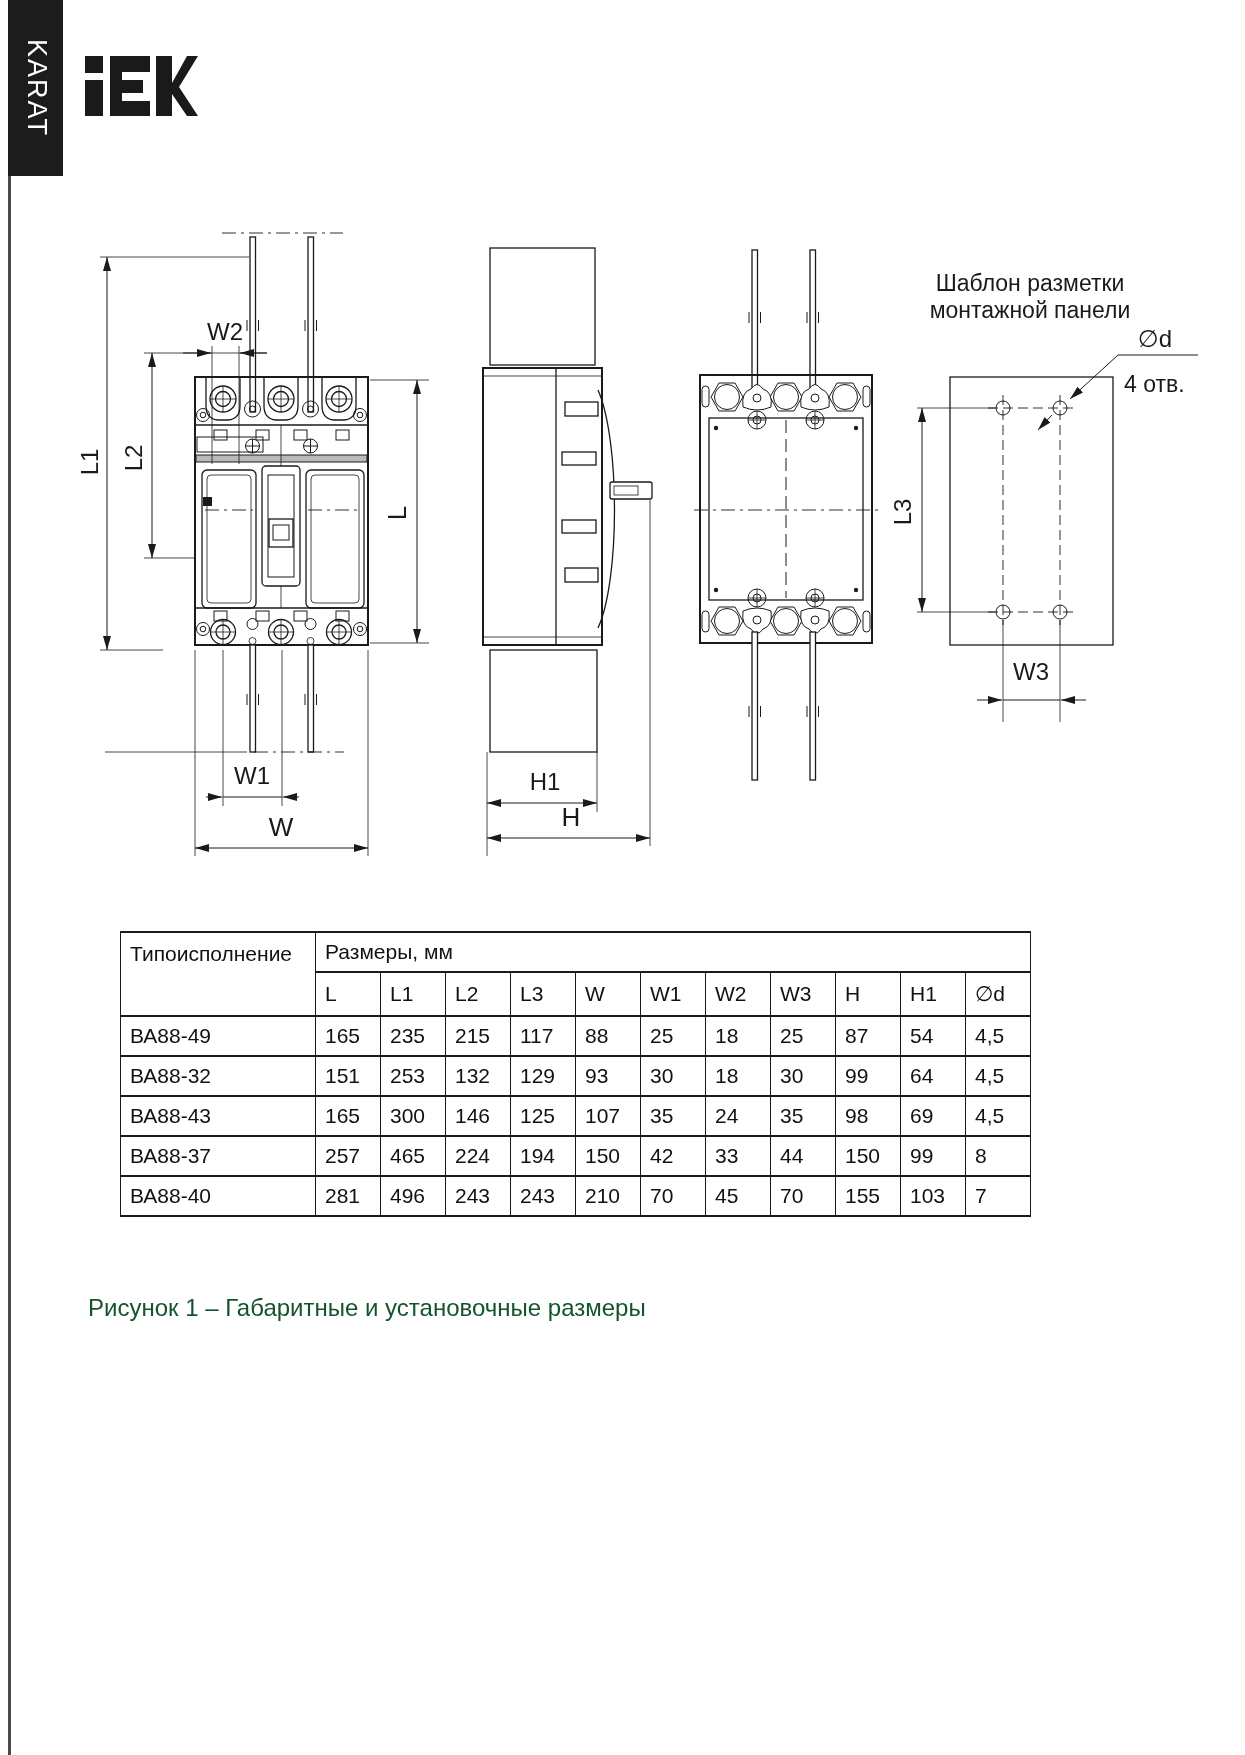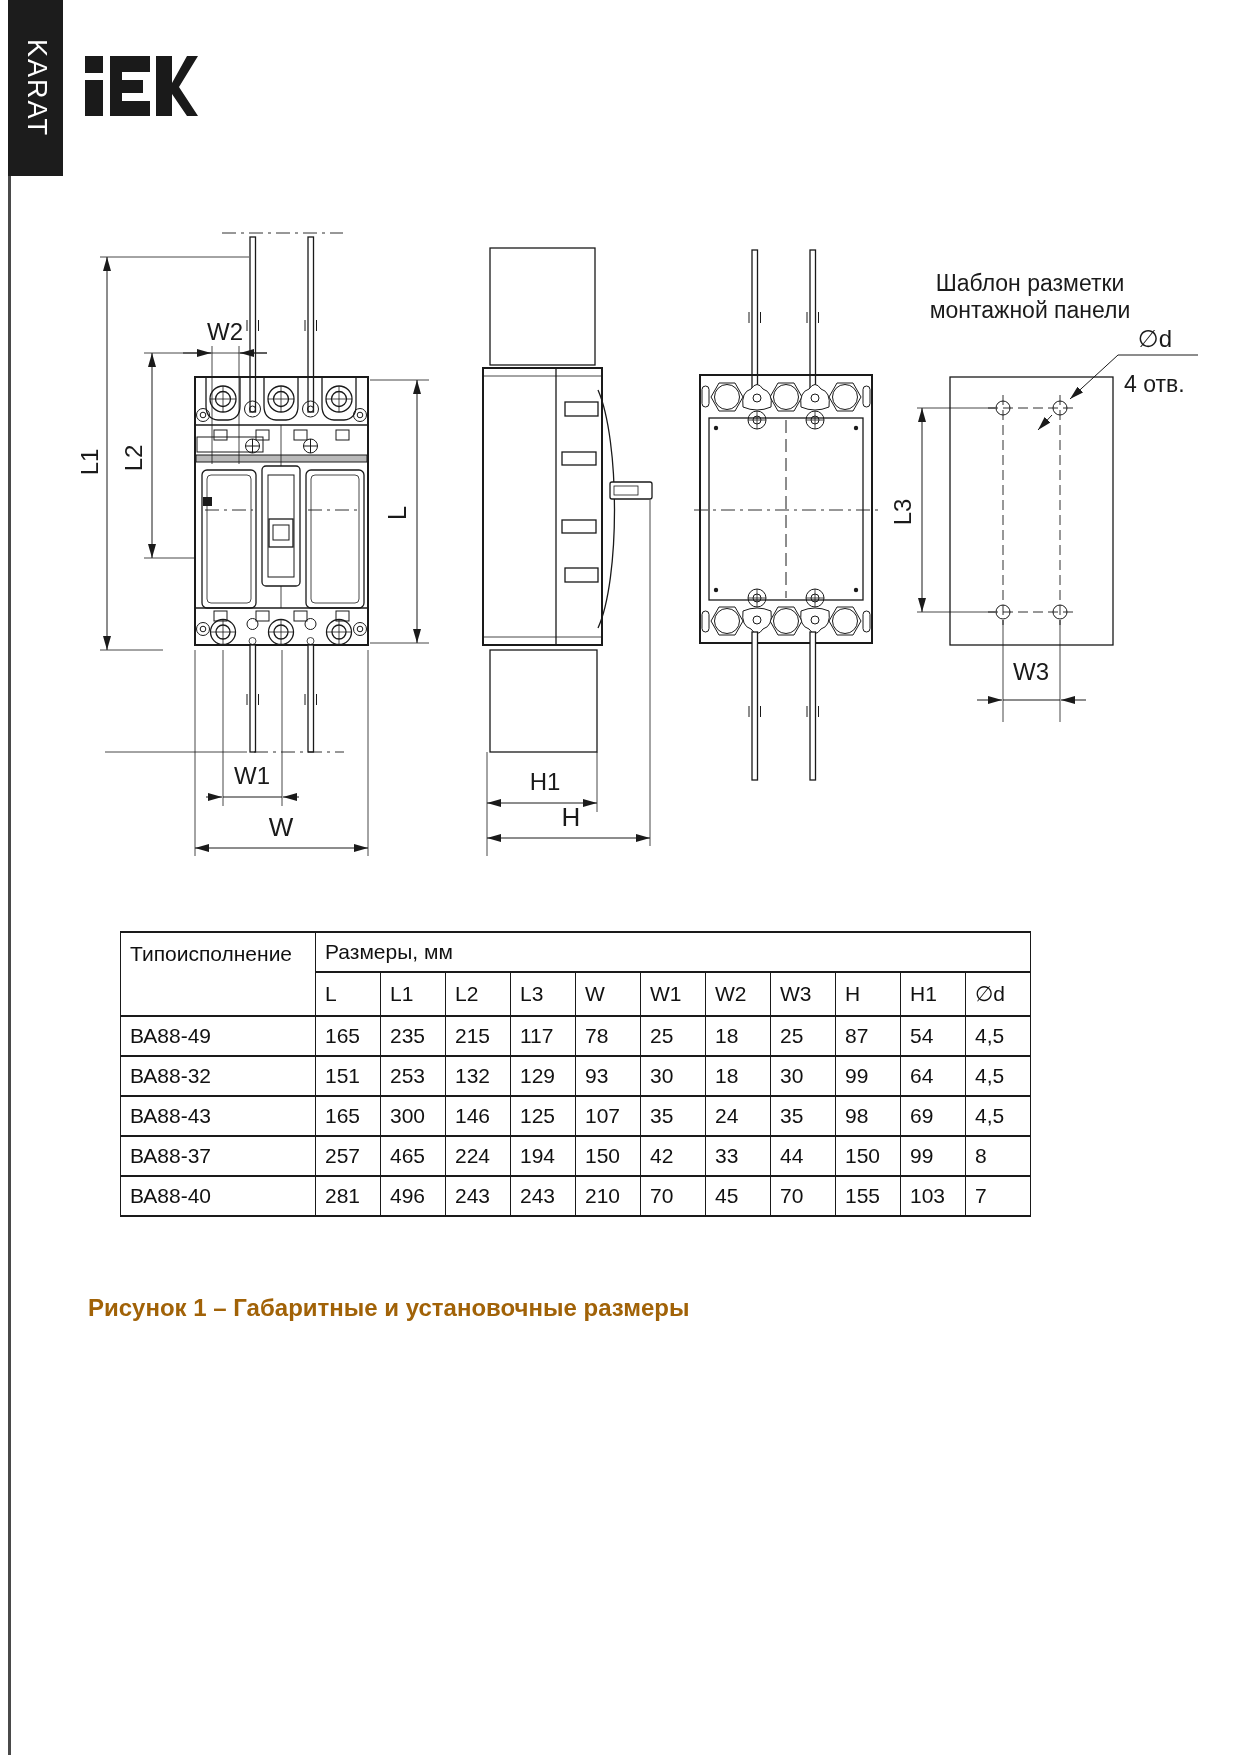--- a/index.html
+++ b/index.html
@@ -30,21 +30,21 @@
   .tlab{font-family:"Liberation Sans","DejaVu Sans",sans-serif;font-size:23px;fill:#1a1a1a}
 
   
   .dim-table{position:absolute;left:80px;top:931px;width:910px;
         border-collapse:collapse;table-layout:fixed;margin-left:40px;}
   .dim-table td{border:1px solid #1a1a1a;border-top:2px solid #1a1a1a;border-bottom:2px solid #1a1a1a;
         font-size:21px;padding:0 2px 0 9px;height:38px;vertical-align:middle;white-space:nowrap;
         color:#111;}
   .dim-table td.type-head{vertical-align:top;padding-top:9px;}
   .dim-table tr.h2 td{height:42px;}
-  .caption{position:absolute;left:88px;top:1294px;font-size:24px;color:#a16207;font-weight:bold;}
+  .caption{position:absolute;left:88px;top:1294px;font-size:24px;color:#14532d;}
 </style>
 </head>
 <body>
 
 <div class="page">
   <div class="edge-line"></div>
 
   <div class="karat-block">
     <span>KARAT</span>
   </div>
@@ -386,21 +386,21 @@
         <td>H</td>
         <td>H1</td>
         <td>∅d</td>
       </tr>
       <tr>
         <td>ВА88-49</td>
         <td>165</td>
         <td>235</td>
         <td>215</td>
         <td>117</td>
-        <td>78</td>
+        <td>88</td>
         <td>25</td>
         <td>18</td>
         <td>25</td>
         <td>87</td>
         <td>54</td>
         <td>4,5</td>
       </tr>
       <tr>
         <td>ВА88-32</td>
         <td>151</td>

